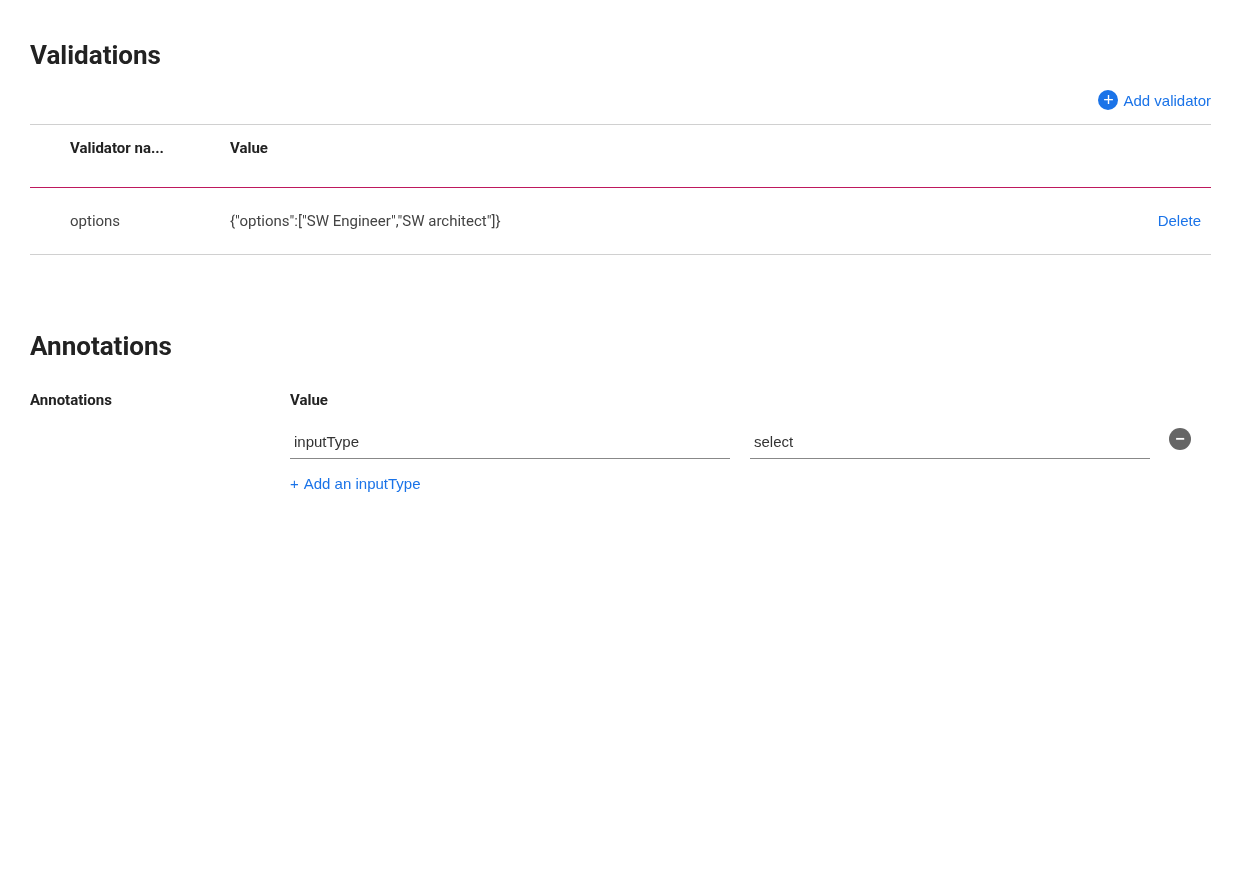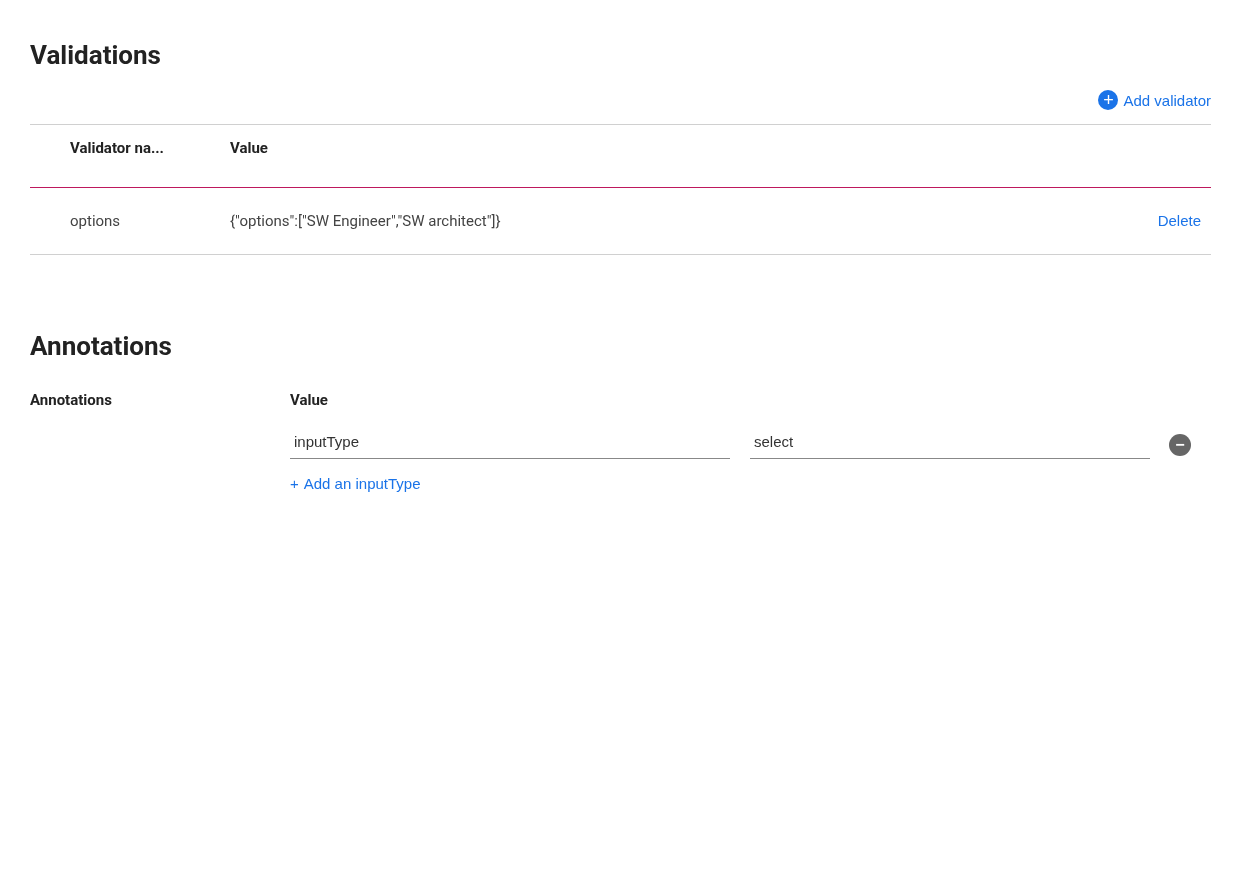--- a/index.html
+++ b/index.html
@@ -141,21 +141,21 @@
       flex-shrink: 0;
     }
 
     .annotations-value-label {
       font-weight: 700;
       font-size: 15px;
     }
 
     .annotations-row {
       display: flex;
-      align-items: flex-end;
+      align-items: flex-start;
       margin-bottom: 16px;
     }
 
     .annotations-row-spacer {
       width: 260px;
       flex-shrink: 0;
     }
 
     .annotations-input {
       border: none;

